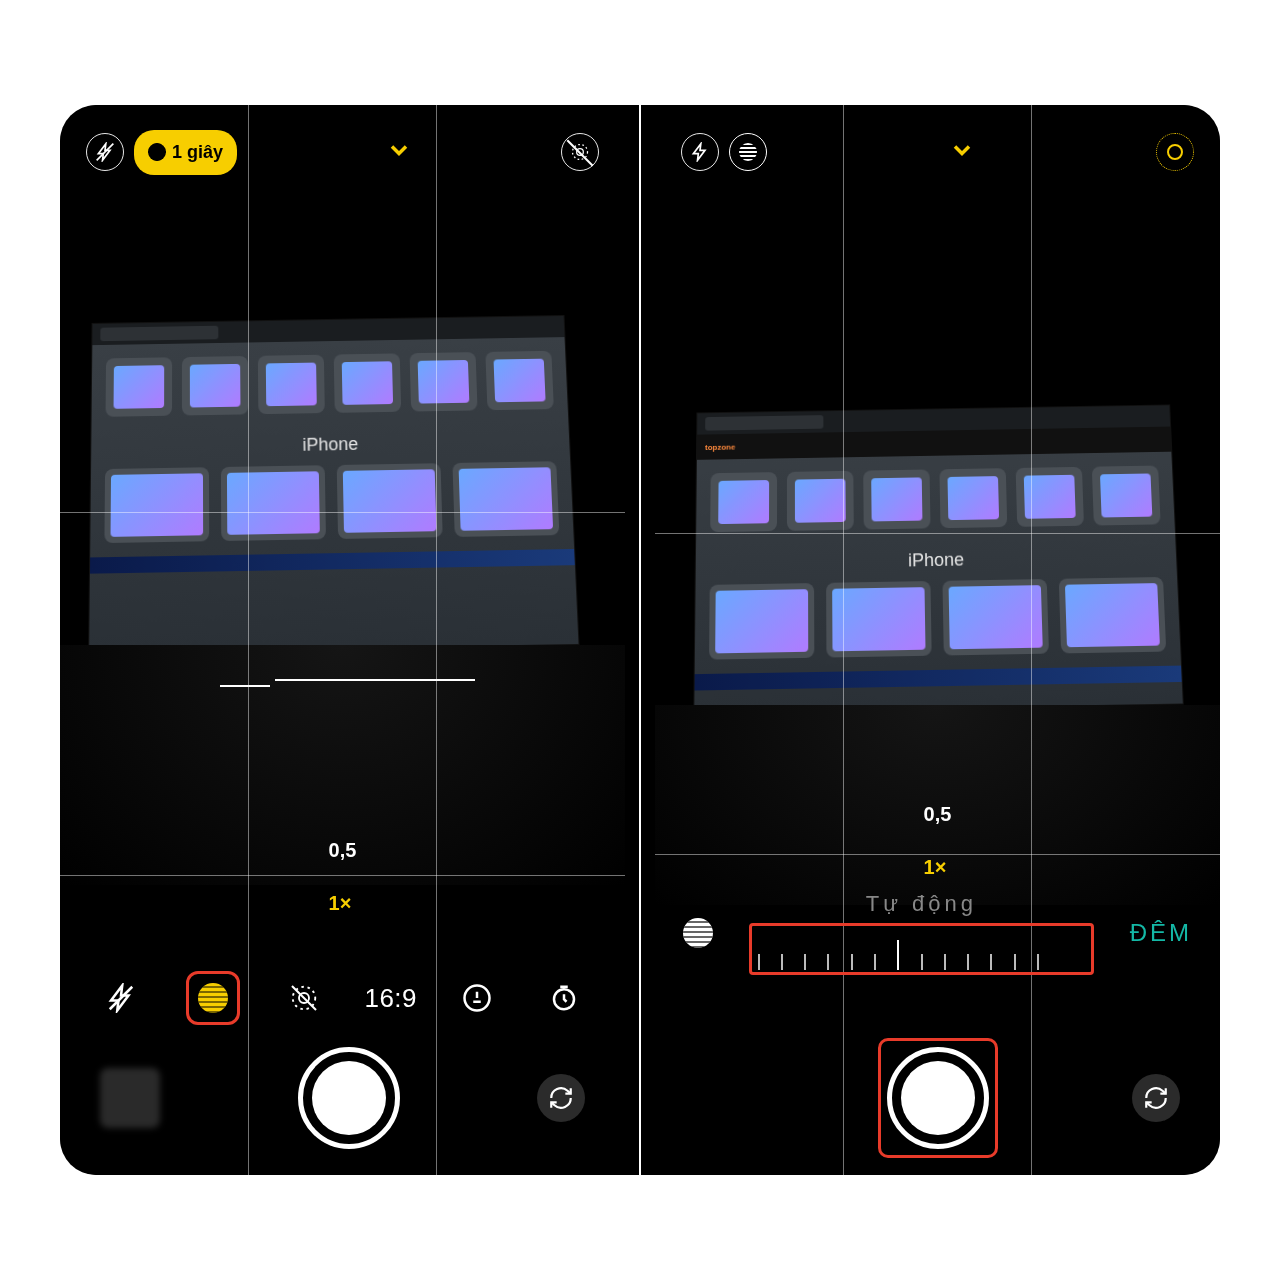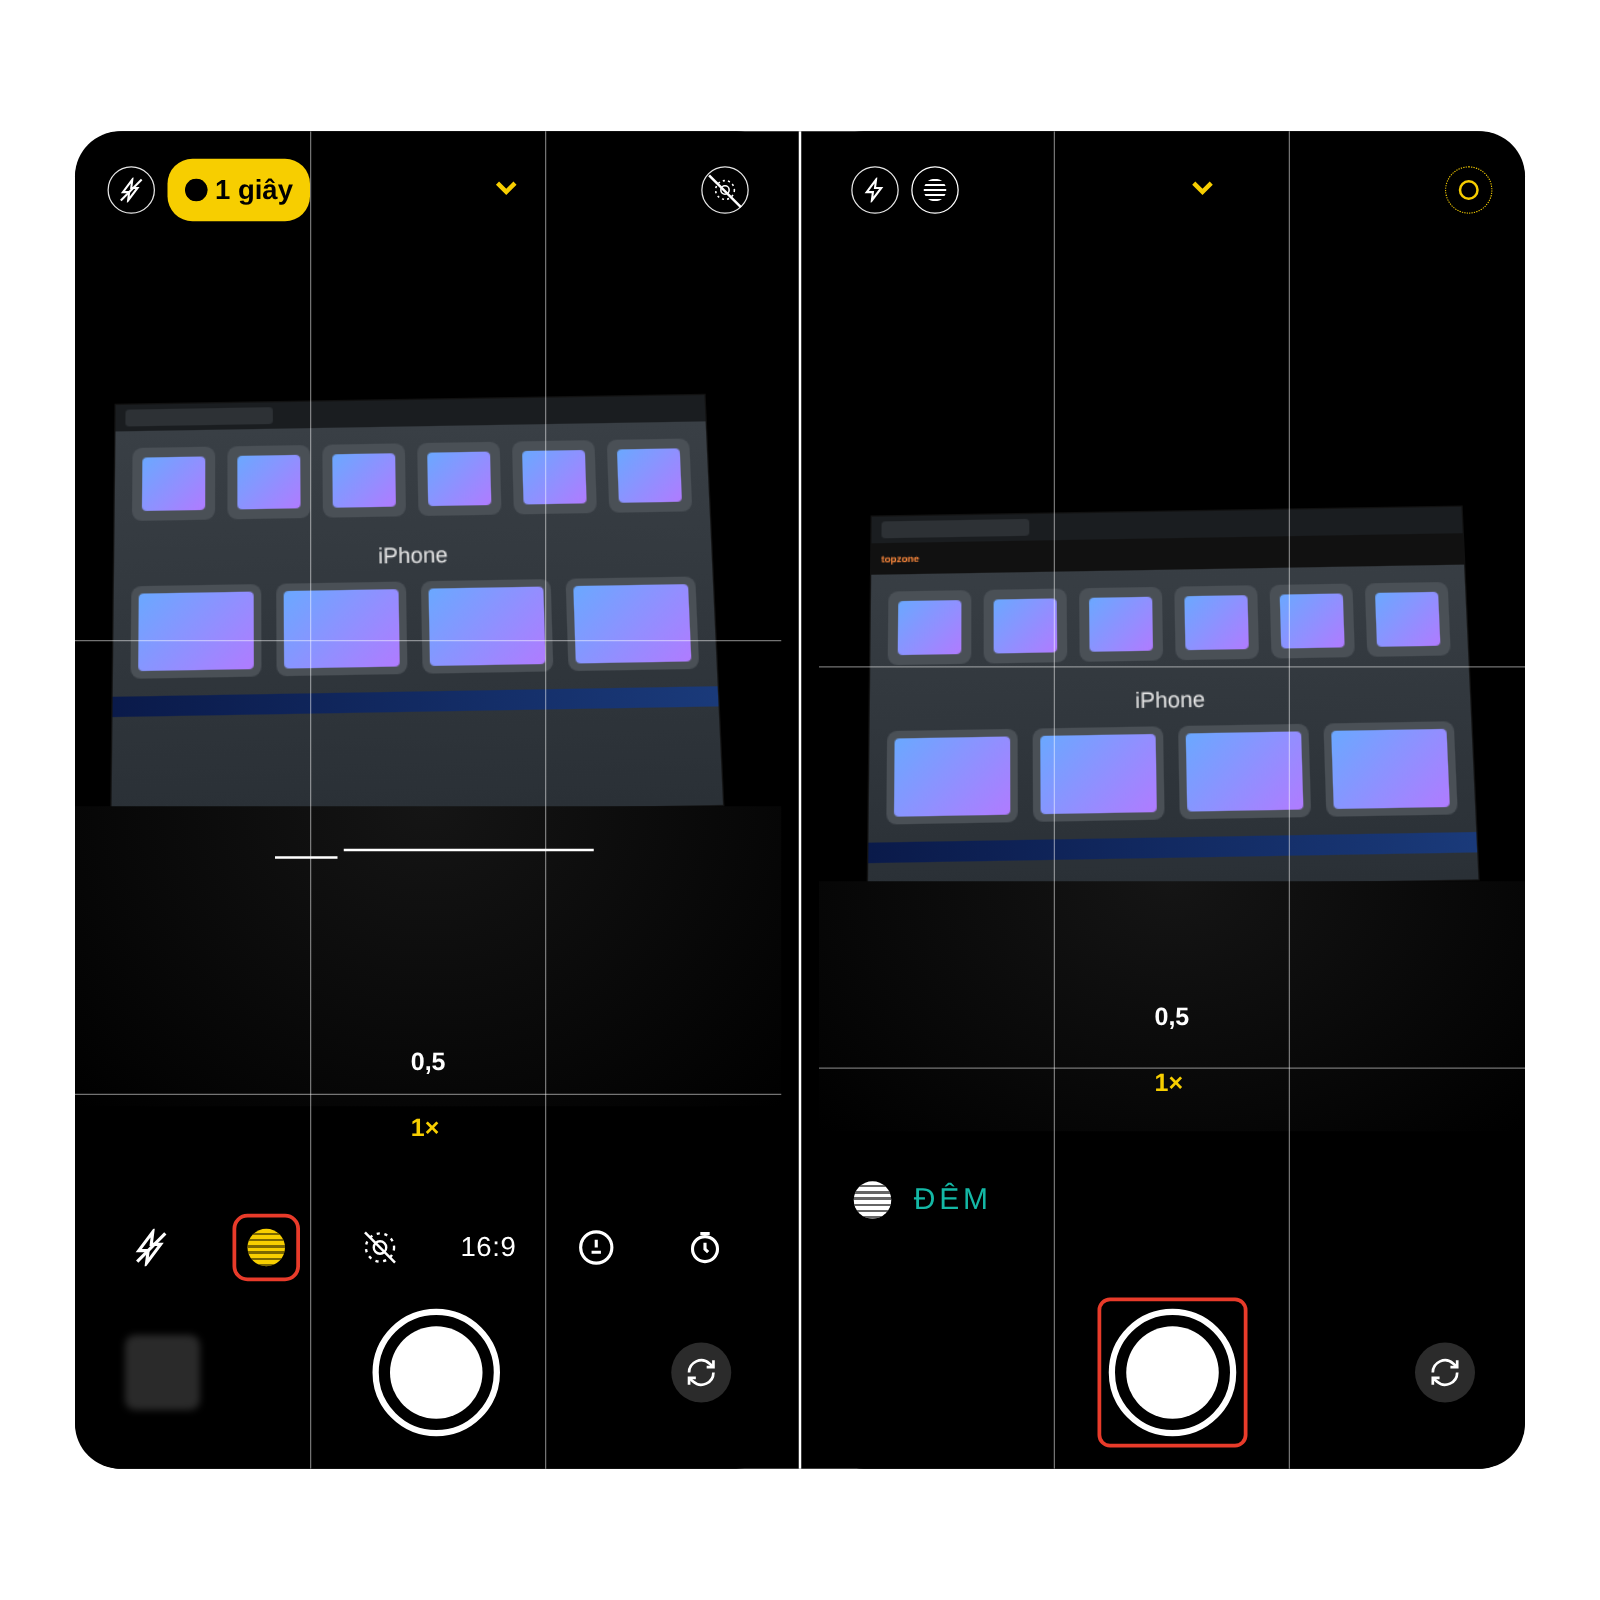--- a/index.html
+++ b/index.html
@@ -25,21 +25,21 @@
   .divider{width:2px;background:#fff;}
   
   .grid{position:absolute;inset:0;pointer-events:none;}
   .grid .v{position:absolute;top:0;bottom:0;width:1px;background:rgba(255,255,255,.45);}
   .grid .h{position:absolute;left:0;right:0;height:1px;background:rgba(255,255,255,.45);}
   
   .topbar{position:absolute;top:20px;left:0;right:0;height:54px;display:flex;align-items:center;justify-content:space-between;padding:0 26px;}
   .topbar .left,.topbar .right{display:flex;align-items:center;gap:10px;}
   .icbtn{width:36px;height:36px;border-radius:50%;border:1.5px solid rgba(255,255,255,.9);display:flex;align-items:center;justify-content:center;color:#fff;}
   .icbtn svg{width:20px;height:20px;}
-  .pill{background:var(--yellow);color:#000;border-radius:20px;padding:12px 14px;display:flex;align-items:center;gap:6px;font-size:22px;font-weight:600;}
+  .pill{background:var(--yellow);color:#000;border-radius:20px;padding:12px 14px;display:flex;align-items:center;gap:6px;font-size:18px;font-weight:600;}
   .pill .moon{width:18px;height:18px;border-radius:50%;background:#000;position:relative;overflow:hidden;}
   .pill .moon::after{content:"";position:absolute;inset:0;border-radius:50%;background:repeating-linear-gradient(0deg,#000 0 2px,transparent 2px 4px);}
   .chev{color:var(--yellow);}
   .chev svg{width:28px;height:28px;}
   .liveoff{position:relative;}
   .liveoff::after{content:"";position:absolute;width:36px;height:2px;background:#fff;transform:rotate(45deg);top:50%;left:50%;margin-left:-18px;}
   .spin{border:1.5px dotted var(--yellow);}
   .spin .inner{width:12px;height:12px;border:2px solid var(--yellow);border-radius:50%;}
   
   .vf{position:absolute;inset:0;}
@@ -68,21 +68,21 @@
   .phoneB .zoom{left:50%;transform:translateX(-50%);bottom:296px;}
   .zoom .active{color:var(--yellow);}
   
   .tools{position:absolute;left:0;right:0;display:flex;align-items:center;justify-content:space-around;padding:0 18px;}
   .phoneA .tools{bottom:150px;}
   .tbtn{width:44px;height:44px;display:flex;align-items:center;justify-content:center;color:#fff;font-size:20px;}
   .tbtn svg{width:30px;height:30px;}
   .redbox{border:3px solid var(--red);border-radius:12px;padding:2px;}
   .moonIcon{width:30px;height:30px;border-radius:50%;position:relative;background:var(--yellow);overflow:hidden;}
   .moonIcon::after{content:"";position:absolute;inset:0;background:repeating-linear-gradient(0deg,rgba(0,0,0,.5) 0 2px,transparent 2px 5px);}
-  .ratio{color:#fff;font-size:22px;font-weight:400;letter-spacing:.5px;}
+  .ratio{color:#fff;font-size:26px;font-weight:400;letter-spacing:.5px;}
   
   .shutrow{position:absolute;left:0;right:0;bottom:22px;height:110px;display:flex;align-items:center;justify-content:space-between;padding:0 40px;}
   .thumb{width:60px;height:60px;border-radius:8px;background:#2a2a2a;filter:blur(3px);}
   .shutter{width:92px;height:92px;border-radius:50%;border:5px solid #fff;display:flex;align-items:center;justify-content:center;}
   .shutter .core{width:74px;height:74px;border-radius:50%;background:#fff;}
   .flip{width:48px;height:48px;border-radius:50%;background:rgba(50,50,50,.85);display:flex;align-items:center;justify-content:center;color:#fff;}
   .flip svg{width:26px;height:26px;}
   
   .nightrow{position:absolute;left:0;right:0;bottom:200px;display:flex;align-items:center;padding:0 28px;gap:18px;}
   .nightrow .moonIcon{background:#fff;}
@@ -288,20 +288,40 @@
       </div>
     </div>
 
     <div class="zoom">
       <span data-bind="right.zoom.wide">0,5</span>
       <span class="active" data-bind="right.zoom.main">1×</span>
     </div>
 
     <div class="nightrow">
       <div class="moonIcon"></div>
+      <div class="sliderwrap">
+        <div class="sliderlabel" data-bind="right.night.mode_label">Tự động</div>
+        <div class="ticksRed" style="width:86%;">
+          <div class="ticks">
+            <span></span>
+              <span></span>
+              <span></span>
+              <span></span>
+              <span></span>
+              <span></span>
+              <span class="mid"></span>
+              <span></span>
+              <span></span>
+              <span></span>
+              <span></span>
+              <span></span>
+              <span></span>
+          </div>
+        </div>
+      </div>
       <div class="demlabel" data-bind="right.night.right_label">ĐÊM</div>
     </div>
 
     <div class="shutrow">
       <div class="shutterRed">
         <div class="shutter">
             <div class="core"></div>
           </div>
       </div>
       <div class="flip">

